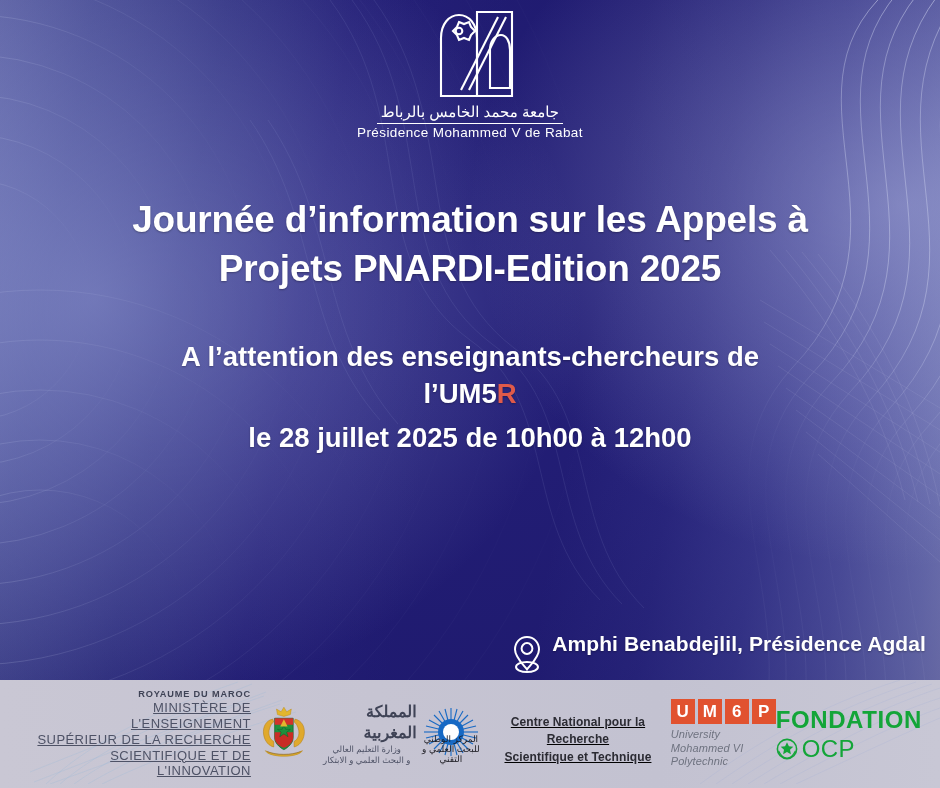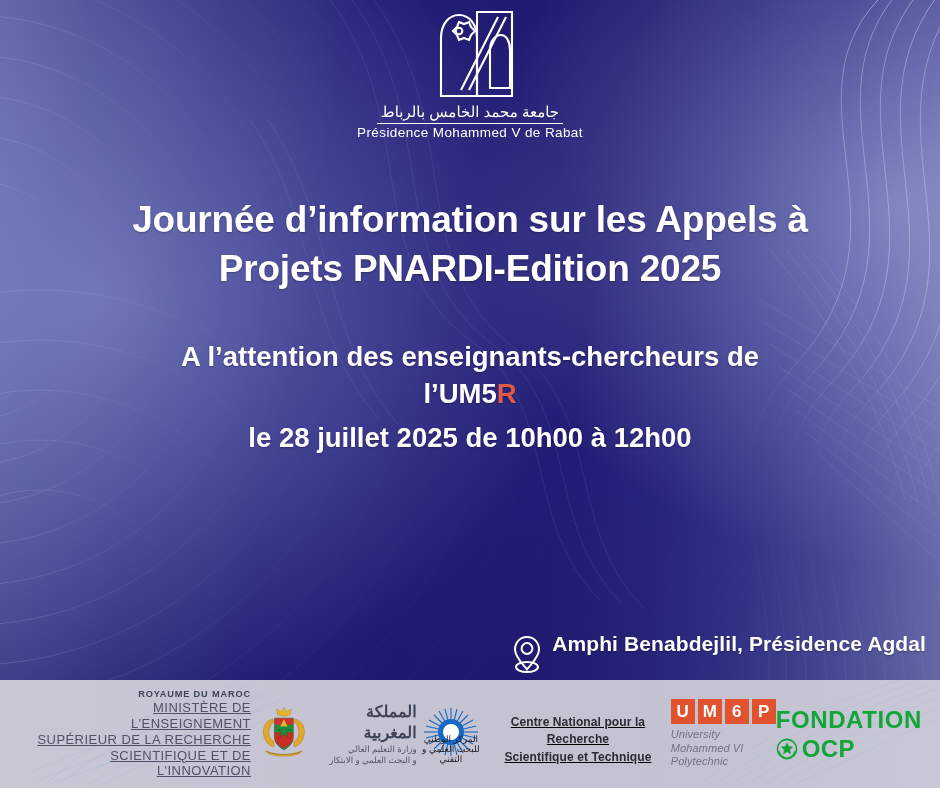--- a/index.html
+++ b/index.html
@@ -88,21 +88,21 @@
   .f-item{display:flex;align-items:center;}
 
   
   .ministry{gap:7px;}
   .min-fr{text-align:right;color:#4b4f63;line-height:1.22;}
   .min-fr .l1{font-size:9.2px;font-weight:bold;letter-spacing:.85px;color:#3f4356;}
   .min-fr .l2,.min-fr .l3,.min-fr .l4{font-size:13px;letter-spacing:.45px;color:#4e5266;text-decoration:underline;}
   .arms{width:56px;height:64px;display:block;}
   .min-ar{direction:rtl;text-align:right;color:#4b4f63;line-height:1.3;}
   .min-ar .a1{font-size:16px;font-weight:bold;letter-spacing:1.4px;color:#3f4356;}
-  .min-ar .a2,.min-ar .a3{font-size:8.6px;letter-spacing:.6px;color:#4e5266;}
+  .min-ar .a2,.min-ar .a3{font-size:8.6px;letter-spacing:.6px;color:#4e5266;text-align:center;}
 
   
   .cnrst{align-items:center;text-decoration:underline;}
   .cnrst-mark{position:relative;width:74px;height:52px;}
   .sun{width:60px;height:52px;display:block;margin:0 auto;}
   .cnrst-ar{
     position:absolute;left:0;right:0;top:26px;text-align:center;
     font-size:9px;color:#1c1c22;direction:rtl;letter-spacing:.5px;
   }
   .cnrst-fr{margin-top:12px;text-align:center;color:#2b2b33;font-size:12px;
@@ -116,21 +116,21 @@
     font-weight:bold;font-size:17px;display:flex;align-items:center;
     justify-content:center;line-height:1;
   }
   .um6p-sub{margin-top:4px;color:#6f7380;font-size:11px;line-height:1.22;letter-spacing:.1px;font-style:italic;}
 
   
   .ocp{flex-direction:column;align-items:flex-start;}
   .ocp-top{color:#13a538;font-weight:bold;font-size:24px;letter-spacing:.6px;line-height:1;}
   .ocp-bot{display:flex;align-items:center;gap:4px;margin-top:5px;}
   .ocp-emblem{width:22px;height:22px;display:block;}
-  .ocp-word{color:#13a538;font-weight:bold;font-size:24px;letter-spacing:.4px;line-height:1;}
+  .ocp-word{color:#13a538;font-weight:normal;font-size:24px;letter-spacing:.4px;line-height:1;}
 </style>
 </head>
 <body>
 
 <div id="poster">
 
   <svg class="bg-svg" viewBox="0 0 940 788" preserveAspectRatio="none">
     <defs>
       <linearGradient id="lineFadeL" x1="0" y1="0" x2="1" y2="0">
         <stop offset="0%" stop-color="#cfd6f2" stop-opacity="0.55"></stop>

